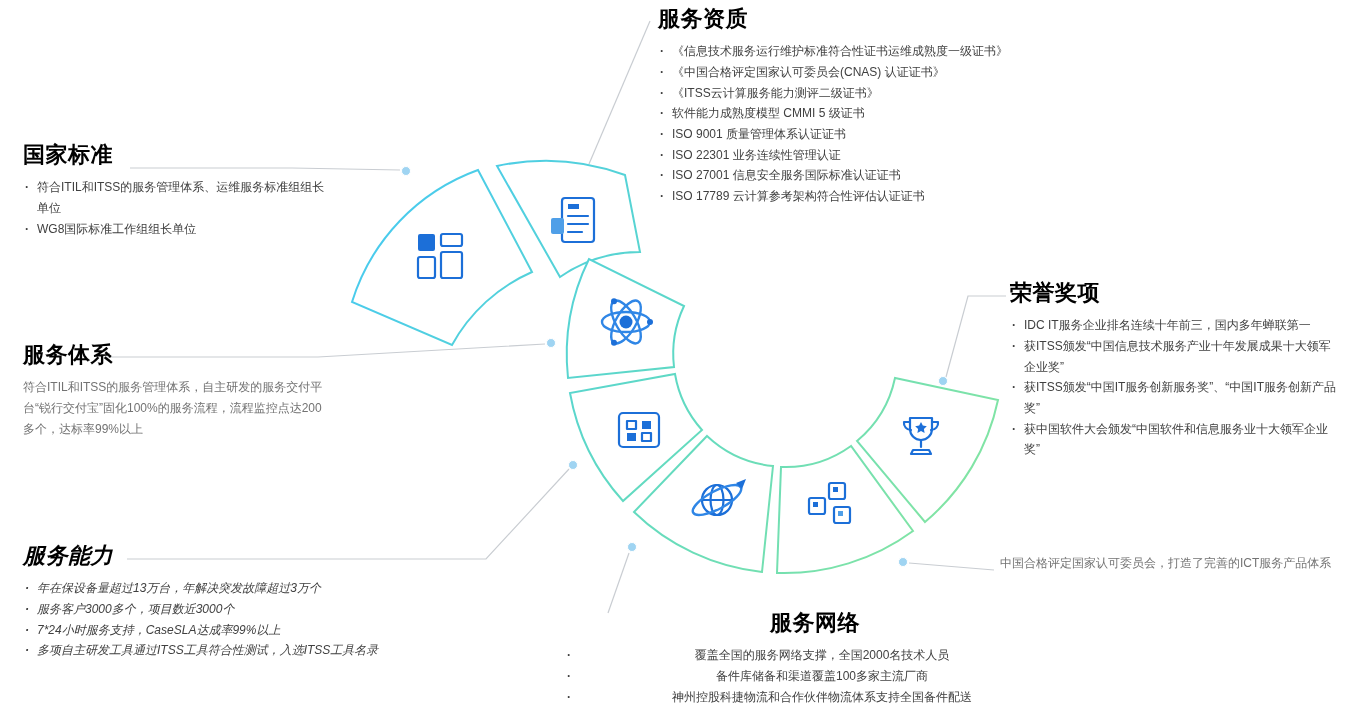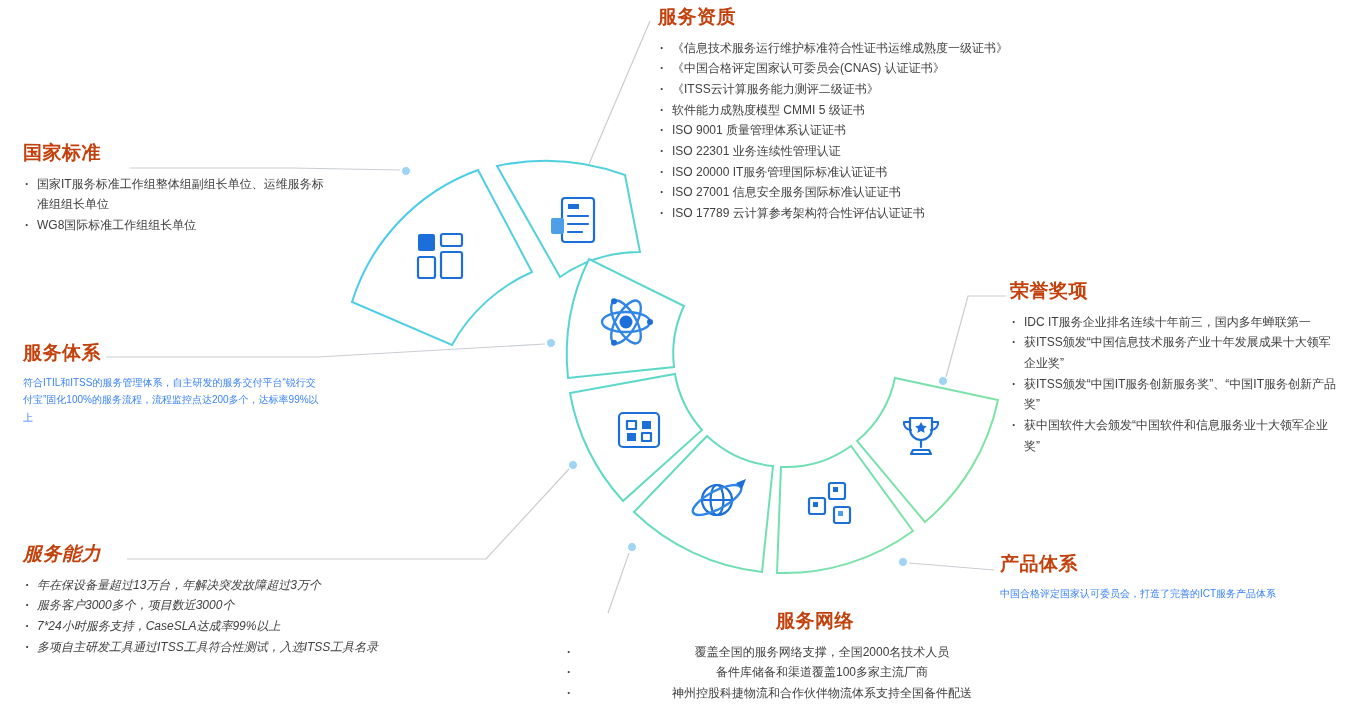--- a/index.html
+++ b/index.html
@@ -1,24 +1,24 @@
 <!DOCTYPE html>
 <html><head>
 <meta charset="utf-8">
 <style>
   html,body{margin:0;padding:0;background:#ffffff;}
   body{font-family:"Liberation Sans","DejaVu Sans",sans-serif;}
   .stage{position:relative;width:1352px;height:721px;overflow:hidden;background:#ffffff;}
   .diagram-svg{position:absolute;left:0;top:0;}
   .panel{position:absolute;}
-  .panel h2{margin:0 0 9px 0;font-size:19px;line-height:1.2;font-weight:bold;color:#c2410c;letter-spacing:0.5px;}
+  .panel h2{margin:0 0 9px 0;font-size:22px;line-height:1.2;font-weight:bold;color:#000000;letter-spacing:0.5px;}
   .items{list-style:none;margin:0;padding:0;font-size:12px;color:#404040;line-height:1.72;}
   .items li{position:relative;padding-left:14px;}
   .items li::before{content:"·";position:absolute;left:2px;top:0;font-weight:bold;color:#404040;}
-  .para{margin:0;font-size:10px;color:#3b82f6;line-height:1.75;}
+  .para{margin:0;font-size:12px;color:#737373;line-height:1.75;}
   #p-national{left:23px;top:142px;width:310px;}
   #p-qual{left:658px;top:6px;width:600px;}
   #p-system{left:23px;top:342px;width:300px;}
   #p-honor{left:1010px;top:280px;width:332px;}
   #p-ability{left:23px;top:543px;width:540px;font-style:italic;}
   #p-network{left:565px;top:610px;width:500px;text-align:center;}
   #p-product{left:1000px;top:553px;width:338px;}
   
   .seg{fill:#ffffff;stroke:url(#arcGrad);stroke-width:2;}
   .ico{stroke:#1c6fd8;stroke-width:2.2;fill:none;stroke-linecap:round;stroke-linejoin:round;}
@@ -128,35 +128,34 @@
       <path class="ico" d="M 11 -14 h 6 a 7 7 0 0 1 -7 8"></path>
       <line class="ico" x1="0" y1="4" x2="0" y2="11"></line>
       <path class="ico" d="M -8 14 h 16 l 2 4 h -20 z"></path>
       <path class="icf" d="M 0 -14 l 1.8 3.6 4 0.6 -2.9 2.8 0.7 4 -3.6 -1.9 -3.6 1.9 0.7 -4 -2.9 -2.8 4 -0.6 z"></path>
     </g>
   </svg>
 
   <section class="panel" id="p-national">
     <h2>国家标准</h2>
     <ul class="items">
-      <li>国家IT服务标准工作组整体组副组长单位、运维服务标准组组长单位</li>
+      <li>符合ITIL和ITSS的服务管理体系、运维服务标准组组长单位</li>
       <li>WG8国际标准工作组组长单位</li>
     </ul>
   </section>
 
   <section class="panel" id="p-qual">
     <h2>服务资质</h2>
     <ul class="items">
       <li>《信息技术服务运行维护标准符合性证书运维成熟度一级证书》</li>
       <li>《中国合格评定国家认可委员会(CNAS) 认证证书》</li>
       <li>《ITSS云计算服务能力测评二级证书》</li>
       <li>软件能力成熟度模型 CMMI 5 级证书</li>
       <li>ISO 9001 质量管理体系认证证书</li>
       <li>ISO 22301 业务连续性管理认证</li>
-      <li>ISO 20000 IT服务管理国际标准认证证书</li>
       <li>ISO 27001 信息安全服务国际标准认证证书</li>
       <li>ISO 17789 云计算参考架构符合性评估认证证书</li>
     </ul>
   </section>
 
   <section class="panel" id="p-system">
     <h2>服务体系</h2>
     <p class="para">符合ITIL和ITSS的服务管理体系，自主研发的服务交付平台“锐行交付宝”固化100%的服务流程，流程监控点达200多个，达标率99%以上</p>
   </section>
 
@@ -183,17 +182,16 @@
   <section class="panel" id="p-network">
     <h2>服务网络</h2>
     <ul class="items">
       <li>覆盖全国的服务网络支撑，全国2000名技术人员</li>
       <li>备件库储备和渠道覆盖100多家主流厂商</li>
       <li>神州控股科捷物流和合作伙伴物流体系支持全国备件配送</li>
     </ul>
   </section>
 
   <section class="panel" id="p-product">
-    <h2>产品体系</h2>
     <p class="para">中国合格评定国家认可委员会，打造了完善的ICT服务产品体系</p>
   </section>
 
 </div>
 
 </body></html>

